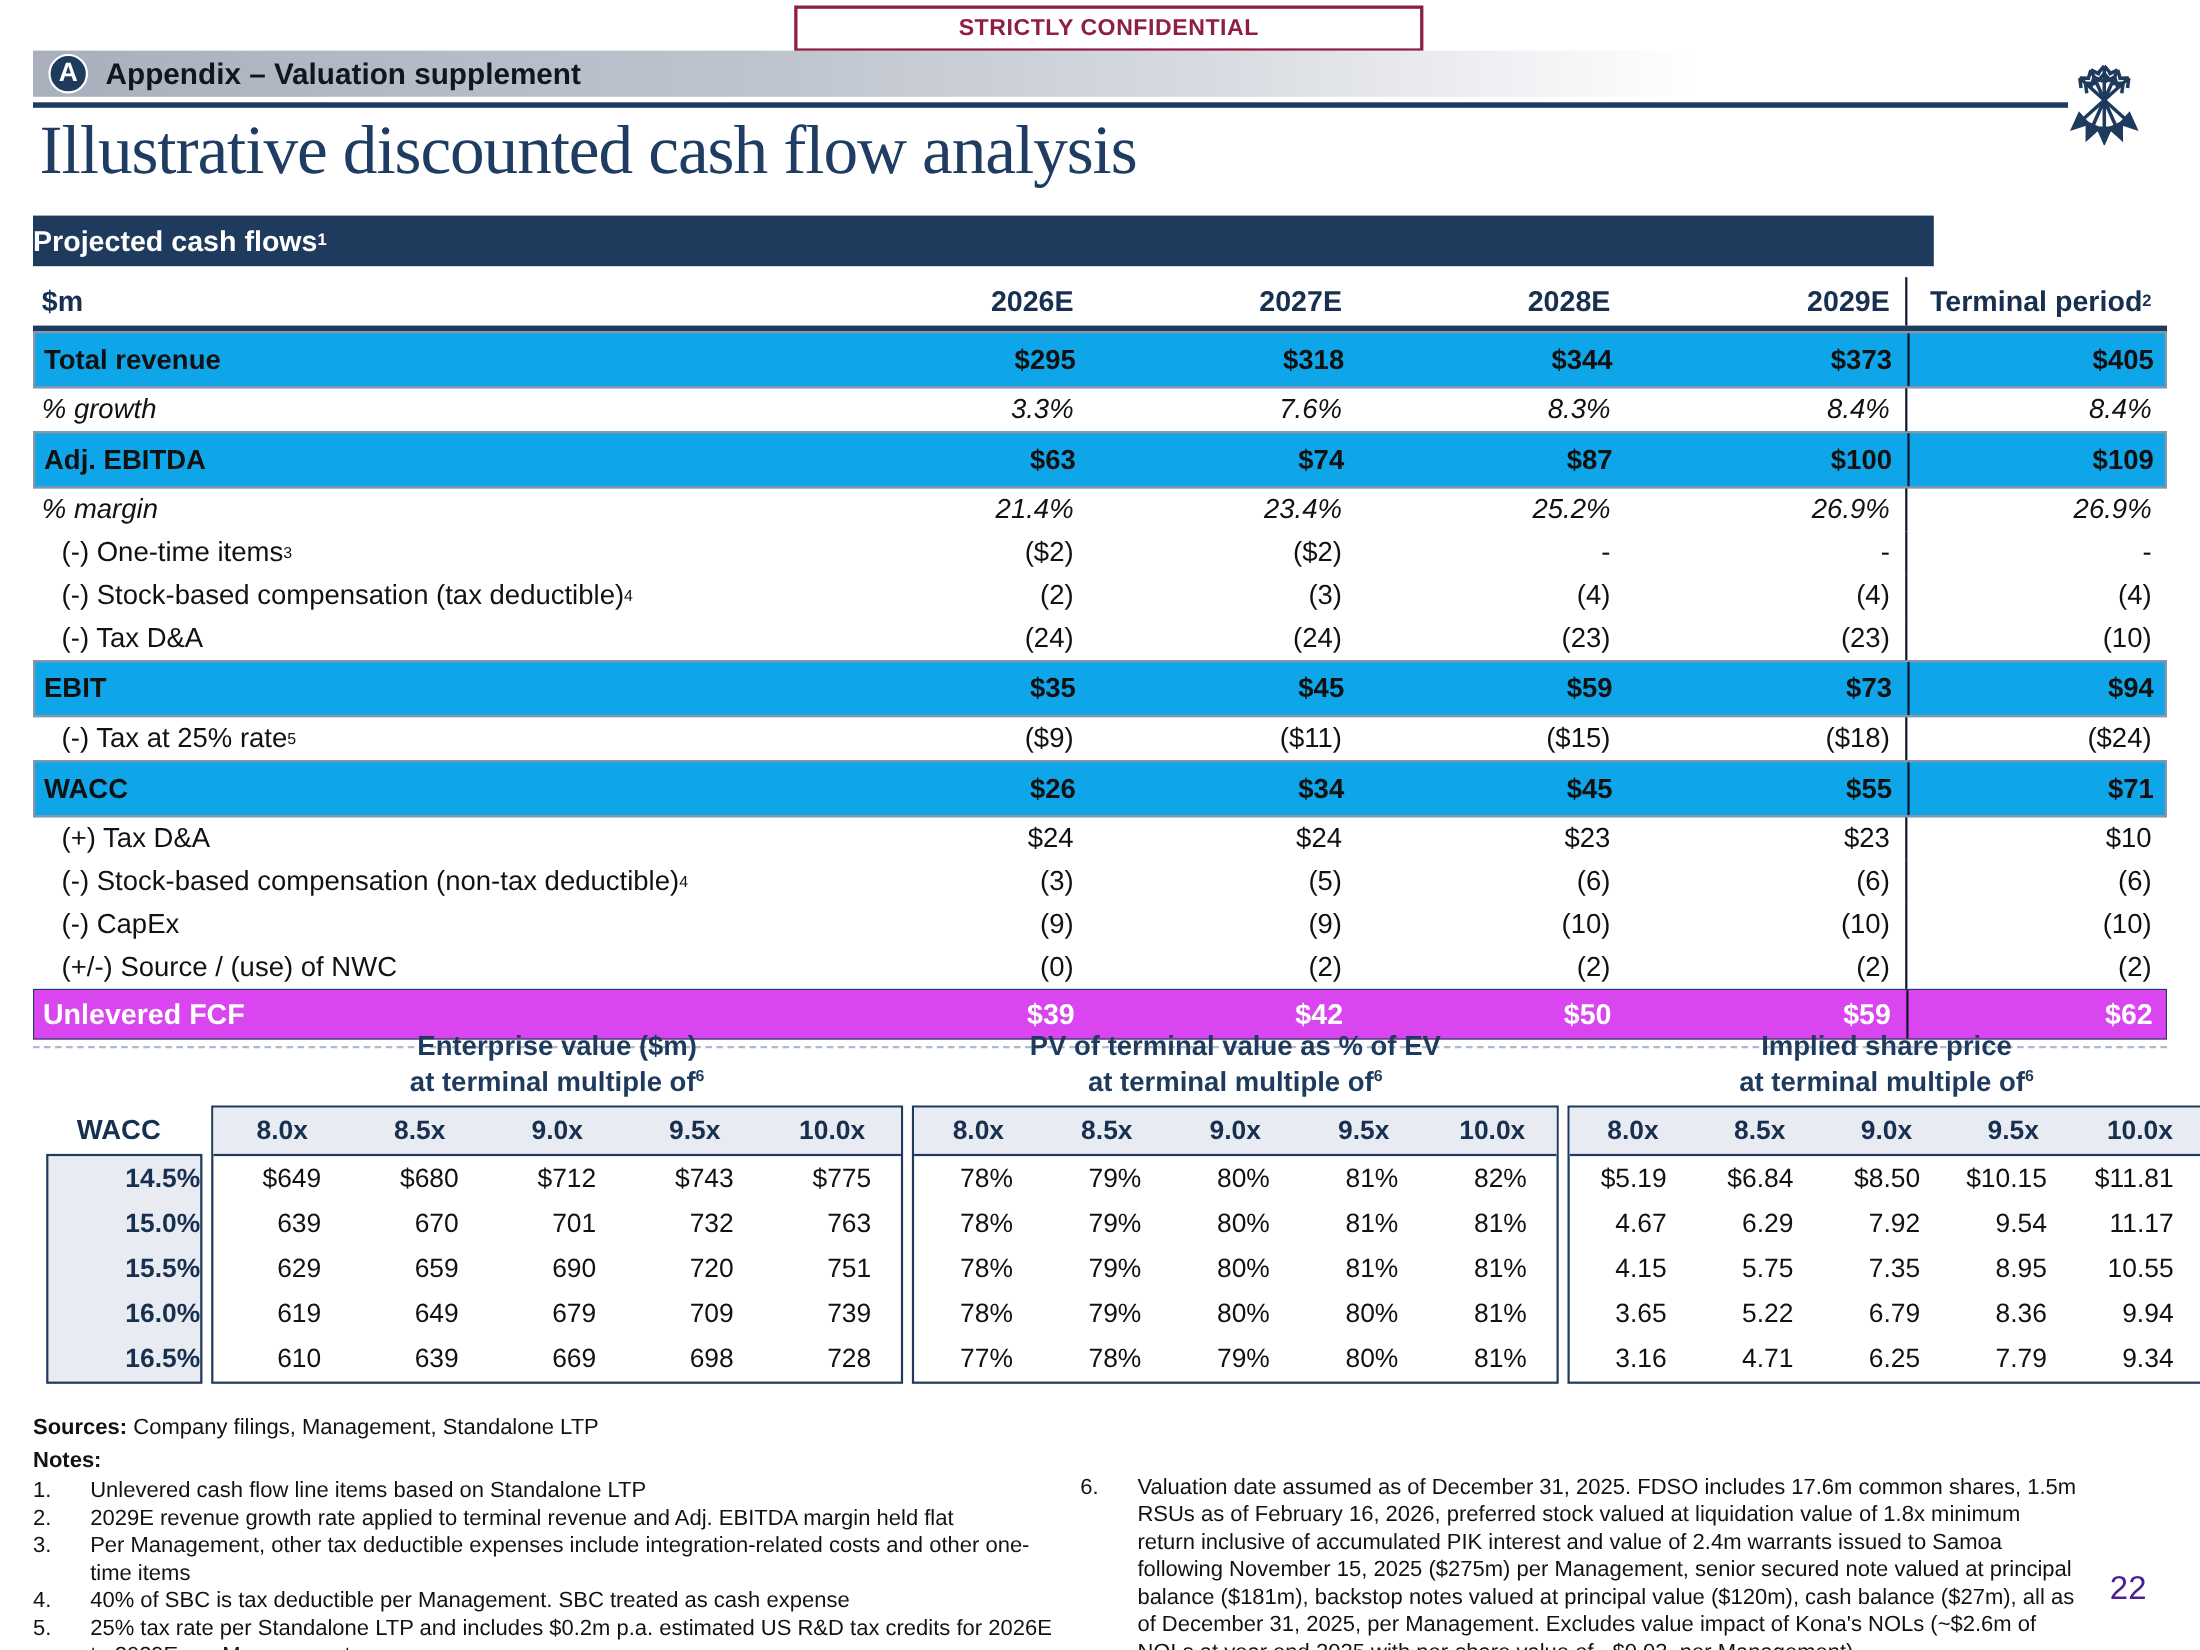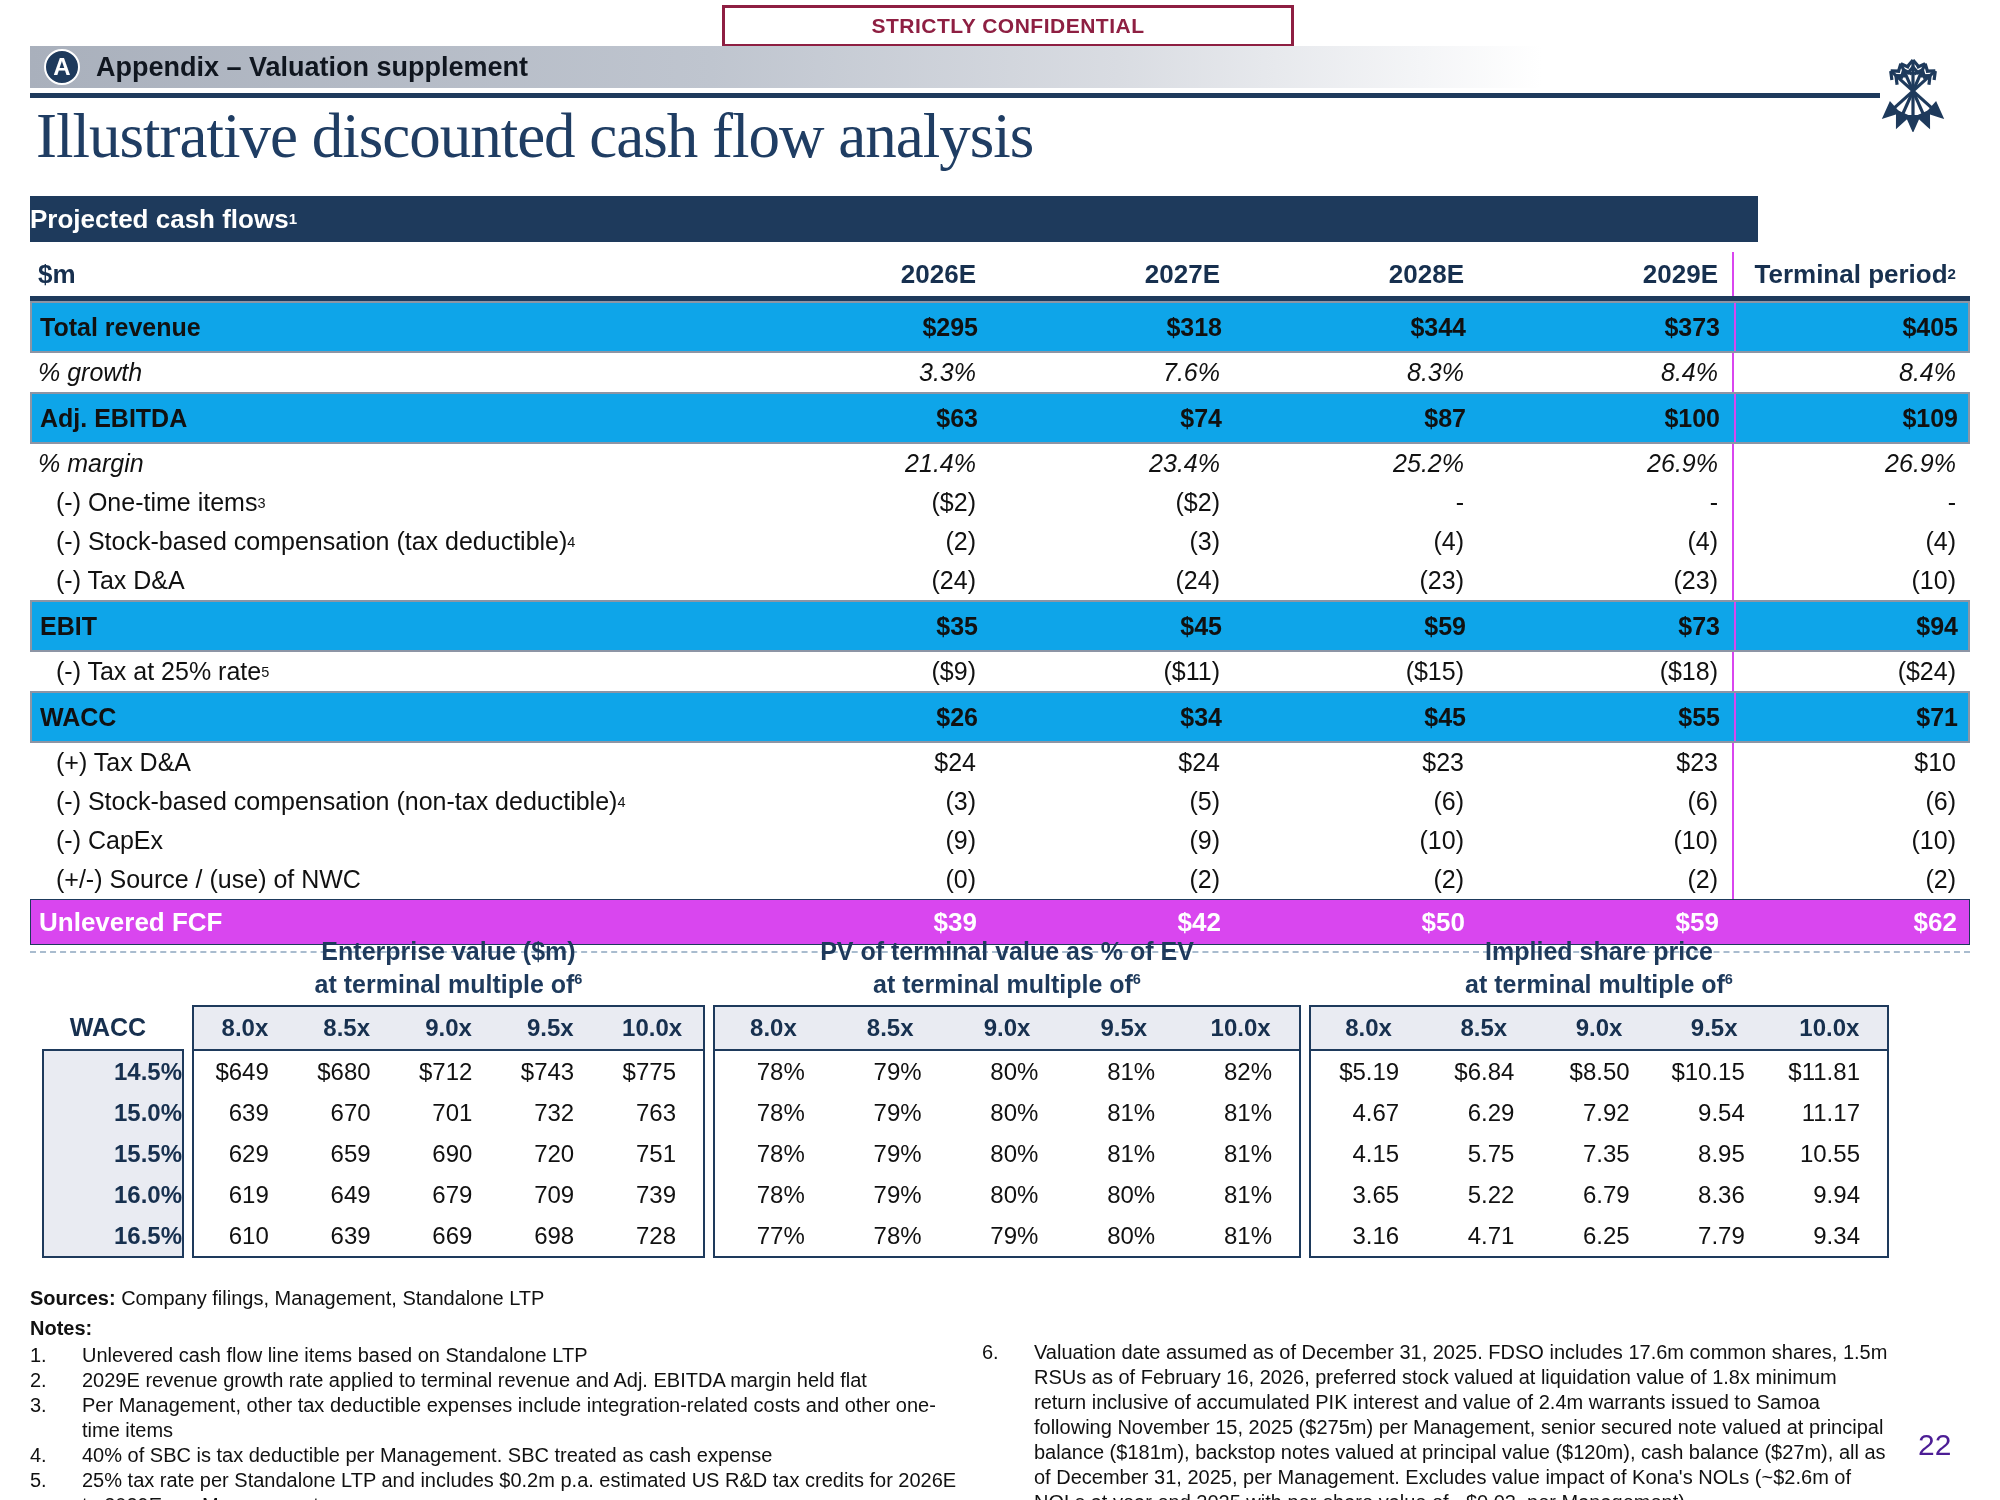--- a/index.html
+++ b/index.html
@@ -37,32 +37,32 @@
   .row{display:grid;grid-template-columns:714px 246px 244px 244px 254px 238px;align-items:center;box-sizing:border-box;}
   .c{padding-right:14px;text-align:right;white-space:nowrap;box-sizing:border-box;height:100%;display:flex;align-items:center;justify-content:flex-end;}
   .c.l{text-align:left;justify-content:flex-start;padding-left:8px;padding-right:0;}
   .row.head{height:49px;border-bottom:5px solid #1e3a5c;font-weight:bold;color:#17304f;font-size:26px;}
   .row.head .c.l{font-size:26px;}
   .row.hl{height:52px;background:#0ea5e9;border:2px solid #8d95a5;font-weight:bold;font-size:25px;}
   .row.it{height:39px;font-style:italic;font-size:25px;}
   .row.in{height:39px;font-size:25px;}
   .row.in .c.l{padding-left:26px;}
   .row.total{height:46px;background:#d946ef;border:1px solid #1e3a5c;color:#ffffff;font-weight:bold;font-size:26px;}
-  .c.term{border-left:2px solid #d946ef;}
+  .c.term{border-left:2px solid #0f172a;}
   .dash-sep{margin-top:6px;border-top:2px dashed #a9bccf;height:0;}
 
   
   .sens-wrap{position:absolute;left:30px;top:935px;width:1940px;display:flex;}
   .wacc-block{width:156px;margin-right:6px;flex:none;}
   .wacc-spacer{height:70px;}
   .wacc-head{height:44px;line-height:44px;text-align:center;font-weight:bold;font-size:25px;color:#17304f;}
   .wacc-box{margin-left:12px;width:142px;border:2px solid #1e3a5c;background:#e9ebf2;box-sizing:border-box;}
   .wacc-box div{height:41px;line-height:41px;text-align:right;font-weight:bold;font-size:24px;color:#17304f;}
   .sens-table{flex:none;margin-right:8px;}
-  .sens-table.w1{width:513px;}
+  .sens-table.w1{width:629px;}
   .sens-table.w2{width:588px;}
   .sens-table.w3{width:580px;margin-right:0;}
   .s-title{height:70px;text-align:center;color:#1e3a5c;font-weight:bold;font-size:25px;line-height:33px;}
   .s-box{border:2px solid #1e3a5c;box-sizing:border-box;}
   .s-row{display:grid;grid-template-columns:repeat(5,1fr);}
   .s-row.s-head{background:#e9ebf2;border-bottom:2px solid #1e3a5c;}
   .s-c{height:41px;line-height:41px;white-space:nowrap;box-sizing:border-box;}
   .s-row.s-head .s-c{height:42px;line-height:42px;text-align:center;font-weight:bold;font-size:24px;color:#17304f;}
   .s-c.d{text-align:right;padding-right:27px;font-size:24px;color:#111111;}
 

